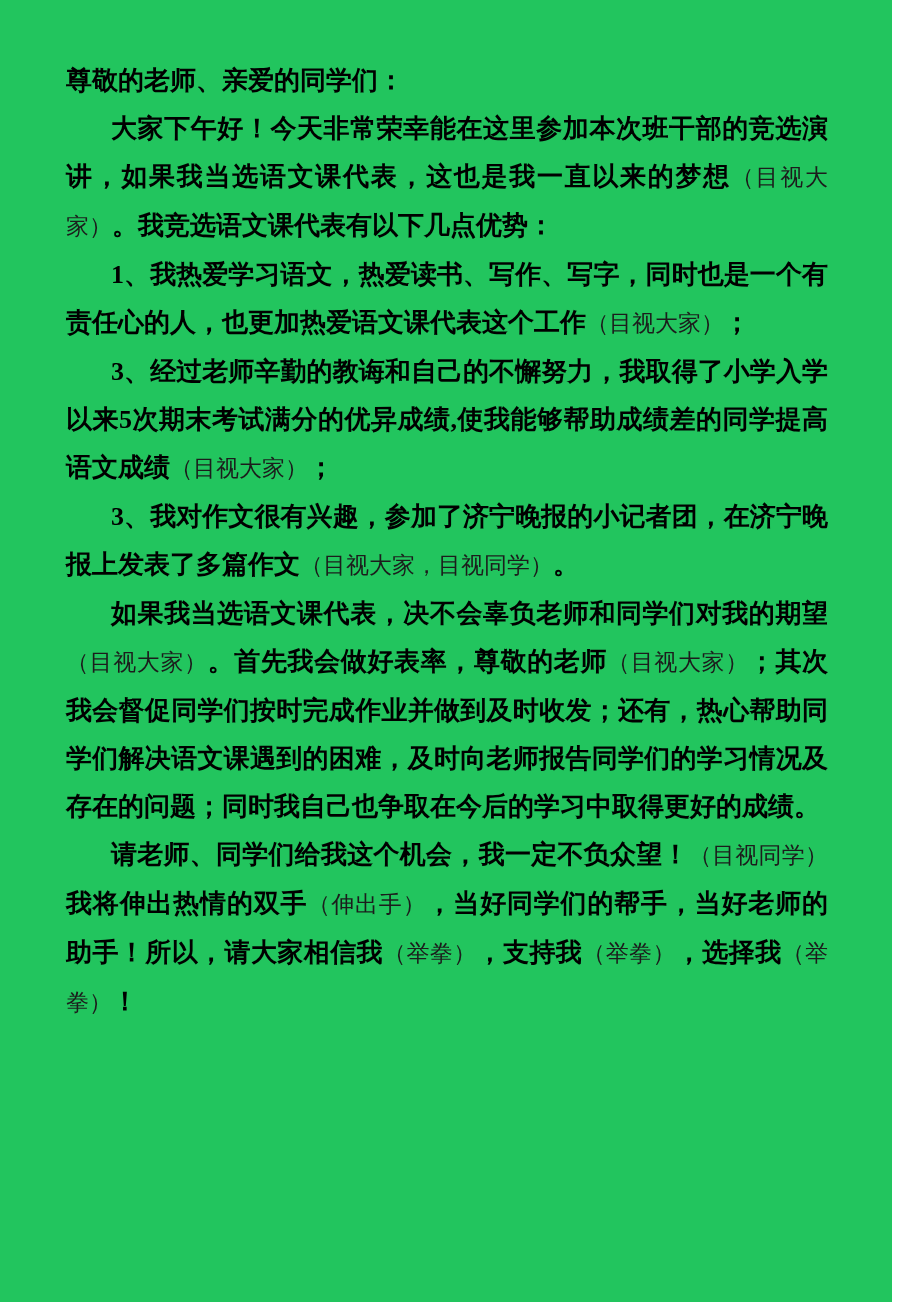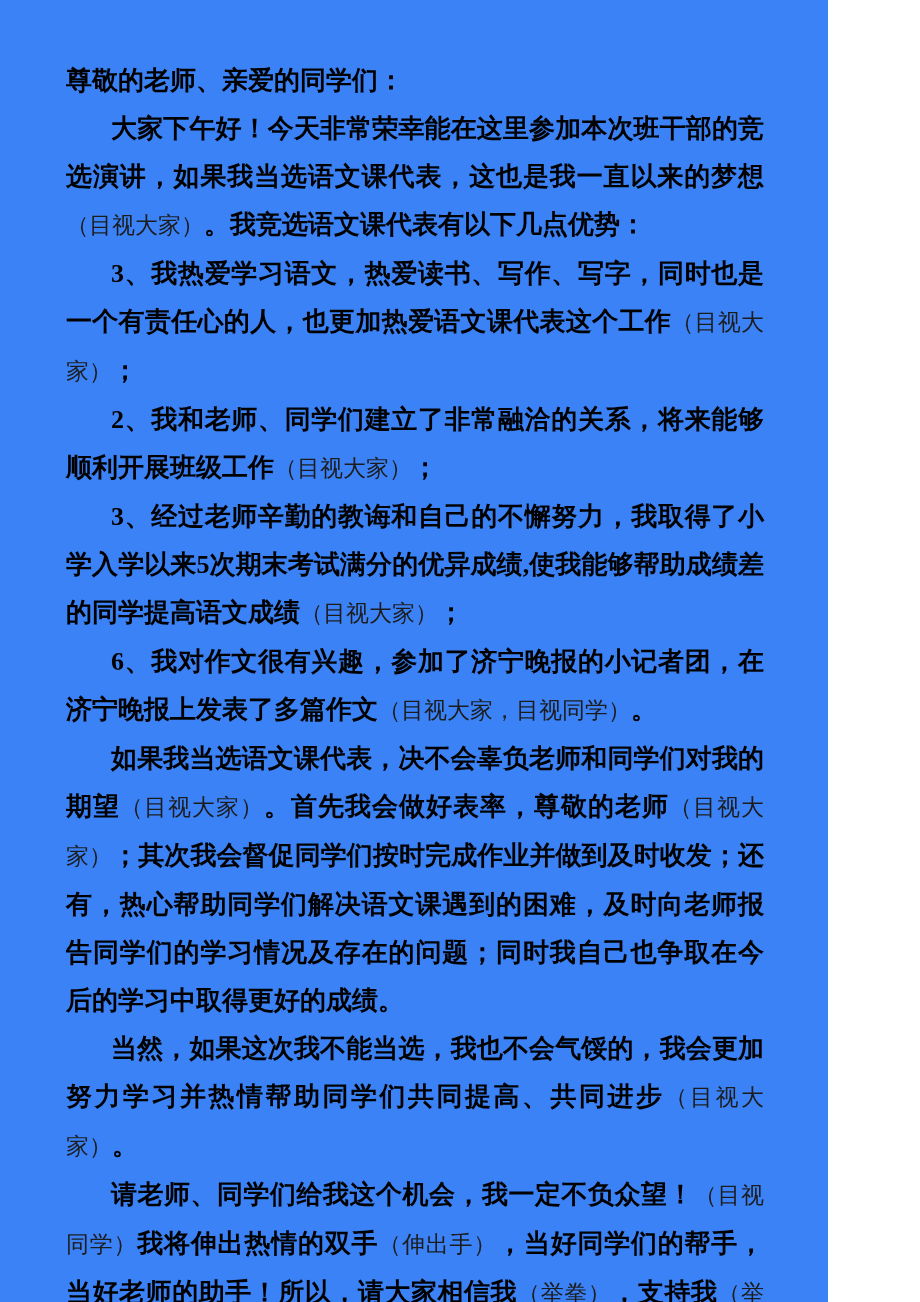--- a/index.html
+++ b/index.html
@@ -8,24 +8,24 @@
     background: #ffffff;
   }
   body {
     width: 920px;
     height: 1302px;
     overflow: hidden;
     font-family: "Liberation Serif", "DejaVu Serif", serif;
   }
   .page {
     box-sizing: border-box;
-    width: 828px;
+    width: 892px;
     height: 1302px;
     padding: 57px 64px 0 66px;
-    background: #3b82f6;
+    background: #22c55e;
   }
   .doc p {
     margin: 0;
     padding: 0;
     font-size: 26px;
     line-height: 48px;
     color: #000000;
     font-weight: 700;
     text-align: justify;
     text-justify: inter-ideograph;
@@ -48,21 +48,19 @@
     color: #1c1c1c;
   }
 </style>
 </head>
 <body>
 
 <div class="page">
   <div class="doc">
       <p class="flush"><span class="seg-main">尊敬的老师、亲爱的同学们：</span></p>
       <p class="indent"><span class="seg-main">大家下午好！今天非常荣幸能在这里参加本次班干部的竞选演讲，如果我当选语文课代表，这也是我一直以来的梦想</span><span class="seg-note">（目视大家）</span><span class="seg-main">。我竞选语文课代表有以下几点优势：</span></p>
-      <p class="indent"><span class="seg-main">3、我热爱学习语文，热爱读书、写作、写字，同时也是一个有责任心的人，也更加热爱语文课代表这个工作</span><span class="seg-note">（目视大家）</span><span class="seg-main">；</span></p>
-      <p class="indent"><span class="seg-main">2、我和老师、同学们建立了非常融洽的关系，将来能够顺利开展班级工作</span><span class="seg-note">（目视大家）</span><span class="seg-main">；</span></p>
+      <p class="indent"><span class="seg-main">1、我热爱学习语文，热爱读书、写作、写字，同时也是一个有责任心的人，也更加热爱语文课代表这个工作</span><span class="seg-note">（目视大家）</span><span class="seg-main">；</span></p>
       <p class="indent"><span class="seg-main">3、经过老师辛勤的教诲和自己的不懈努力，我取得了小学入学以来5次期末考试满分的优异成绩,使我能够帮助成绩差的同学提高语文成绩</span><span class="seg-note">（目视大家）</span><span class="seg-main">；</span></p>
-      <p class="indent"><span class="seg-main">6、我对作文很有兴趣，参加了济宁晚报的小记者团，在济宁晚报上发表了多篇作文</span><span class="seg-note">（目视大家，目视同学）</span><span class="seg-main">。</span></p>
+      <p class="indent"><span class="seg-main">3、我对作文很有兴趣，参加了济宁晚报的小记者团，在济宁晚报上发表了多篇作文</span><span class="seg-note">（目视大家，目视同学）</span><span class="seg-main">。</span></p>
       <p class="indent"><span class="seg-main">如果我当选语文课代表，决不会辜负老师和同学们对我的期望</span><span class="seg-note">（目视大家）</span><span class="seg-main">。首先我会做好表率，尊敬的老师</span><span class="seg-note">（目视大家）</span><span class="seg-main">；其次我会督促同学们按时完成作业并做到及时收发；还有，热心帮助同学们解决语文课遇到的困难，及时向老师报告同学们的学习情况及存在的问题；同时我自己也争取在今后的学习中取得更好的成绩。</span></p>
-      <p class="indent"><span class="seg-main">当然，如果这次我不能当选，我也不会气馁的，我会更加努力学习并热情帮助同学们共同提高、共同进步</span><span class="seg-note">（目视大家）</span><span class="seg-main">。</span></p>
       <p class="indent"><span class="seg-main">请老师、同学们给我这个机会，我一定不负众望！</span><span class="seg-note">（目视同学）</span><span class="seg-main">我将伸出热情的双手</span><span class="seg-note">（伸出手）</span><span class="seg-main">，当好同学们的帮手，当好老师的助手！所以，请大家相信我</span><span class="seg-note">（举拳）</span><span class="seg-main">，支持我</span><span class="seg-note">（举拳）</span><span class="seg-main">，选择我</span><span class="seg-note">（举拳）</span><span class="seg-main">！</span></p>
     </div>
 </div>
 
 </body></html>

